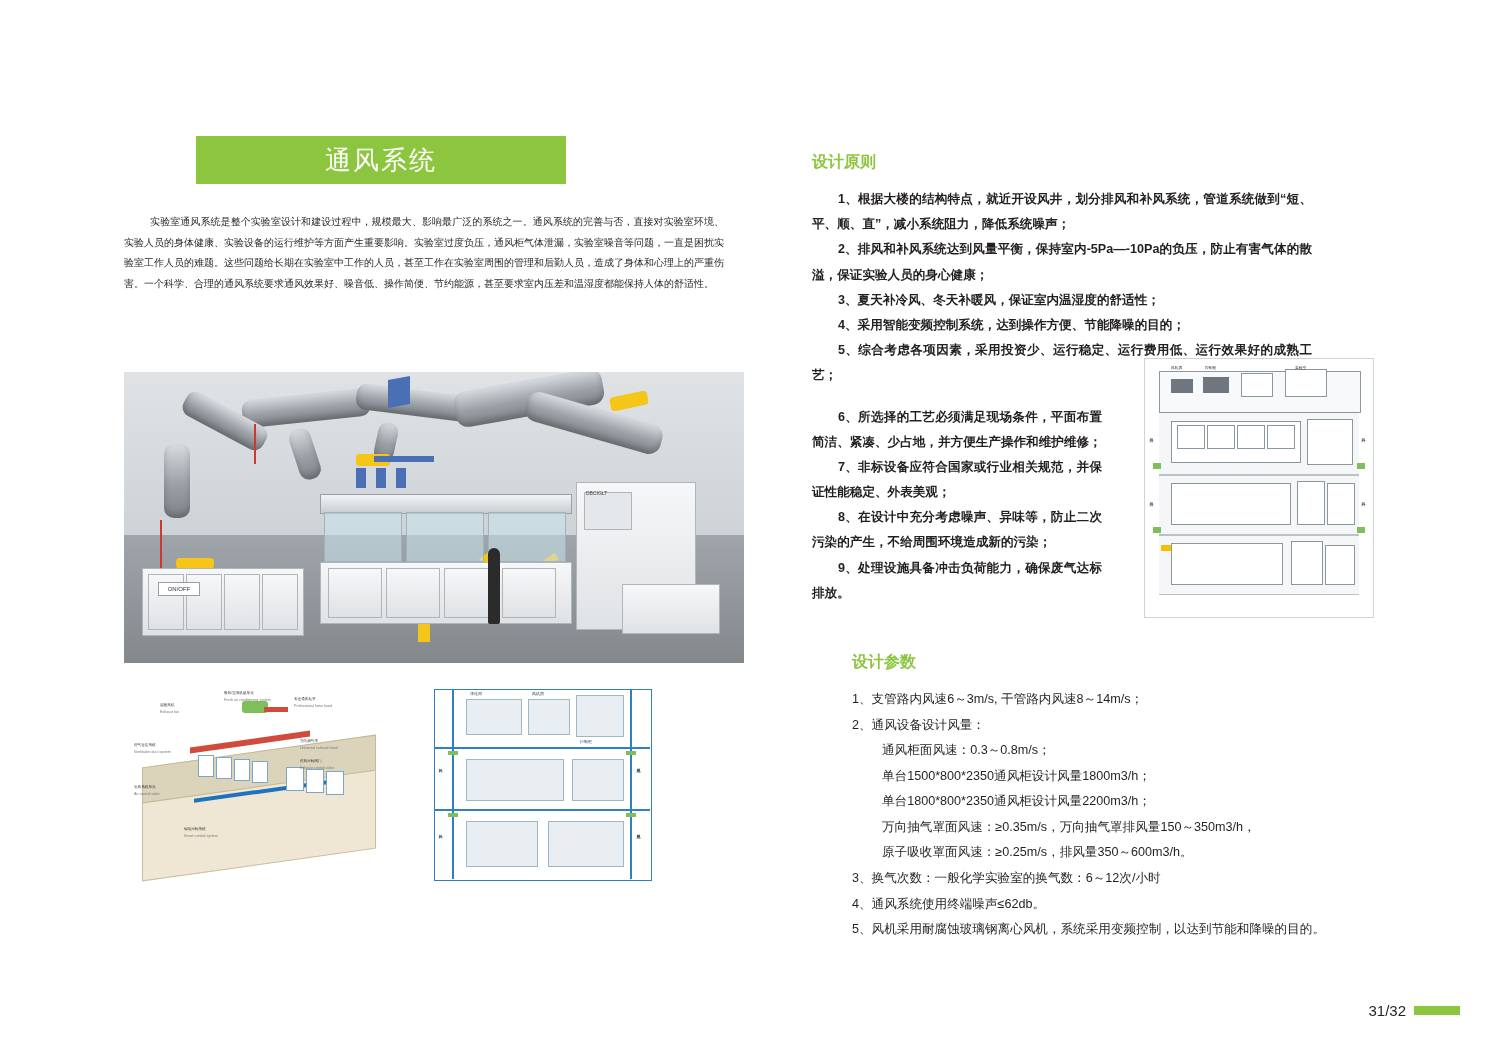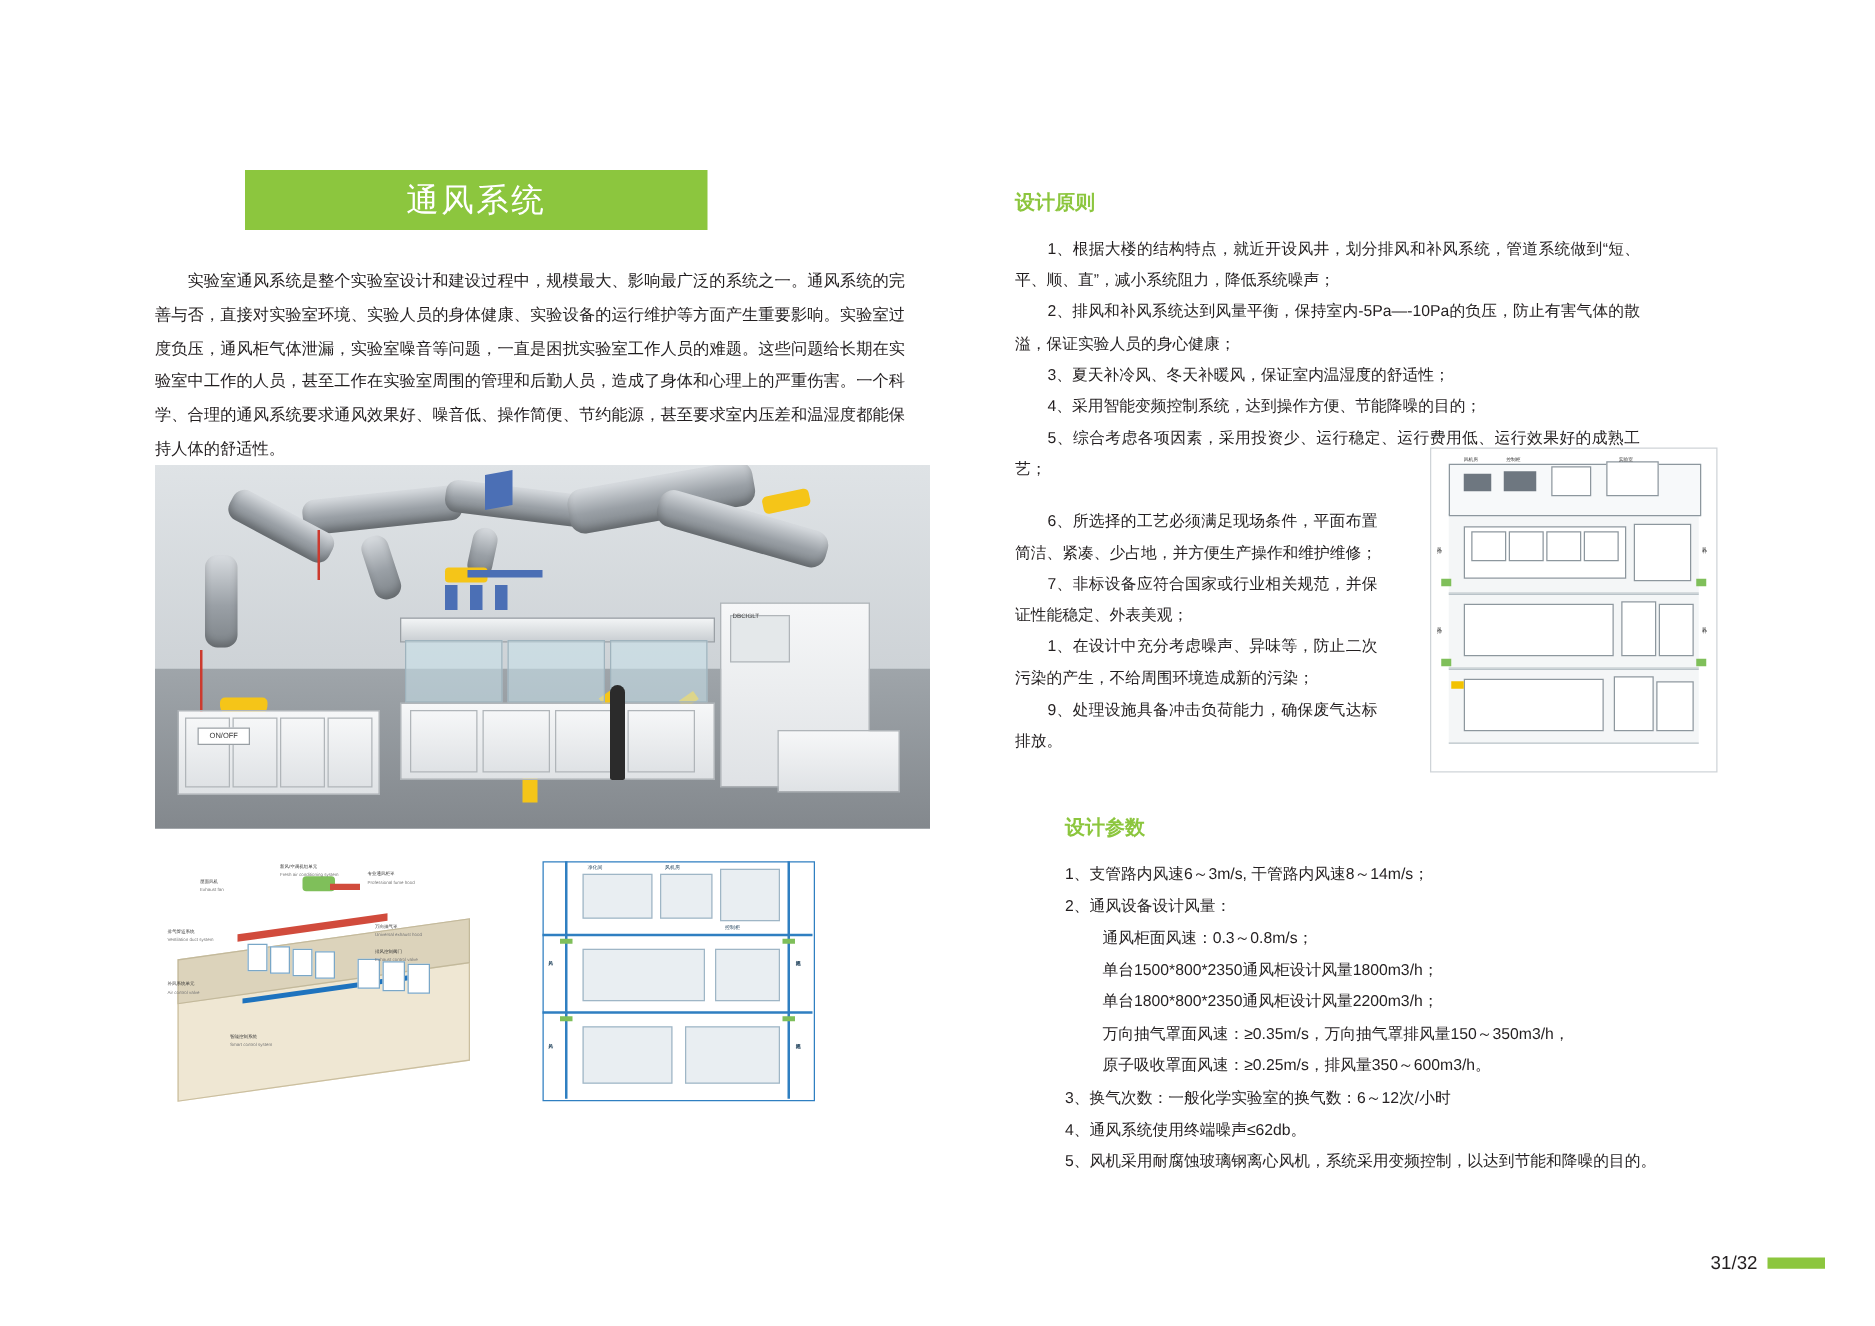--- a/index.html
+++ b/index.html
@@ -21,21 +21,21 @@
     background:#8cc63e;
     display:flex;align-items:center;justify-content:center;
     margin-left:72px;
   }
   .title-banner .t{
     color:#ffffff;font-size:26px;font-weight:normal;letter-spacing:2px;
   }
 
   .intro{
     margin-top:28px;
-    font-size:13px;line-height:2.06;
+    font-size:10px;line-height:2.06;
     text-align:justify;
     color:#231f20;
     width:600px;
   }
   .intro .indent{display:inline-block;width:26px;}
 
   
   .render-main{
     position:absolute;left:0px;top:236px;
     width:620px;height:291px;
@@ -79,21 +79,21 @@
 
   
   .right-col{position:absolute;left:812px;top:152px;width:520px;}
 
   h2.sec{
     color:#8cc63e;font-size:16px;font-weight:bold;margin:0 0 14px 0;
   }
   .p{
     font-size:12.6px;line-height:2.0;text-align:justify;color:#231f20;margin:0;
   }
-  .p.ind{text-indent:26px;}
+  .p.ind{text-indent:26px;font-weight:bold;}
   .right-text{width:500px;}
 
   
   .cutaway{
     position:absolute;left:1144px;top:358px;width:228px;height:258px;
     background:#ffffff;border:1px solid #cfd4d8;overflow:hidden;
   }
   .cw-floor{position:absolute;background:#f4f6f7;border-top:1px solid #b9c2c8;border-bottom:1px solid #b9c2c8;}
   .cw-box{position:absolute;background:#ffffff;border:1px solid #8d979e;}
   .cw-dark{position:absolute;background:#6e7780;}
@@ -251,21 +251,21 @@
     <div class="right-text">
       <p class="p ind">1、根据大楼的结构特点，就近开设风井，划分排风和补风系统，管道系统做到“短、平、顺、直”，减小系统阻力，降低系统噪声；</p>
       <p class="p ind">2、排风和补风系统达到风量平衡，保持室内-5Pa—-10Pa的负压，防止有害气体的散溢，保证实验人员的身心健康；</p>
       <p class="p ind">3、夏天补冷风、冬天补暖风，保证室内温湿度的舒适性；</p>
       <p class="p ind">4、采用智能变频控制系统，达到操作方便、节能降噪的目的；</p>
       <p class="p ind">5、综合考虑各项因素，采用投资少、运行稳定、运行费用低、运行效果好的成熟工艺；</p>
     </div>
     <div class="right-text" style="width:290px;margin-top:16px;">
       <p class="p ind">6、所选择的工艺必须满足现场条件，平面布置简洁、紧凑、少占地，并方便生产操作和维护维修；</p>
       <p class="p ind">7、非标设备应符合国家或行业相关规范，并保证性能稳定、外表美观；</p>
-      <p class="p ind">1、在设计中充分考虑噪声、异味等，防止二次污染的产生，不给周围环境造成新的污染；</p>
+      <p class="p ind">8、在设计中充分考虑噪声、异味等，防止二次污染的产生，不给周围环境造成新的污染；</p>
       <p class="p ind">9、处理设施具备冲击负荷能力，确保废气达标排放。</p>
     </div>
   </div>
 
   <div class="cutaway">
     <div class="cw-floor" style="left:14px;top:52px;width:200px;height:62px;"></div>
     <div class="cw-floor" style="left:14px;top:116px;width:200px;height:58px;"></div>
     <div class="cw-floor" style="left:14px;top:176px;width:200px;height:58px;"></div>
     <div class="cw-box" style="left:14px;top:12px;width:200px;height:40px;background:#f7f9fa;"></div>
     <div class="cw-dark" style="left:26px;top:20px;width:22px;height:14px;"></div>

